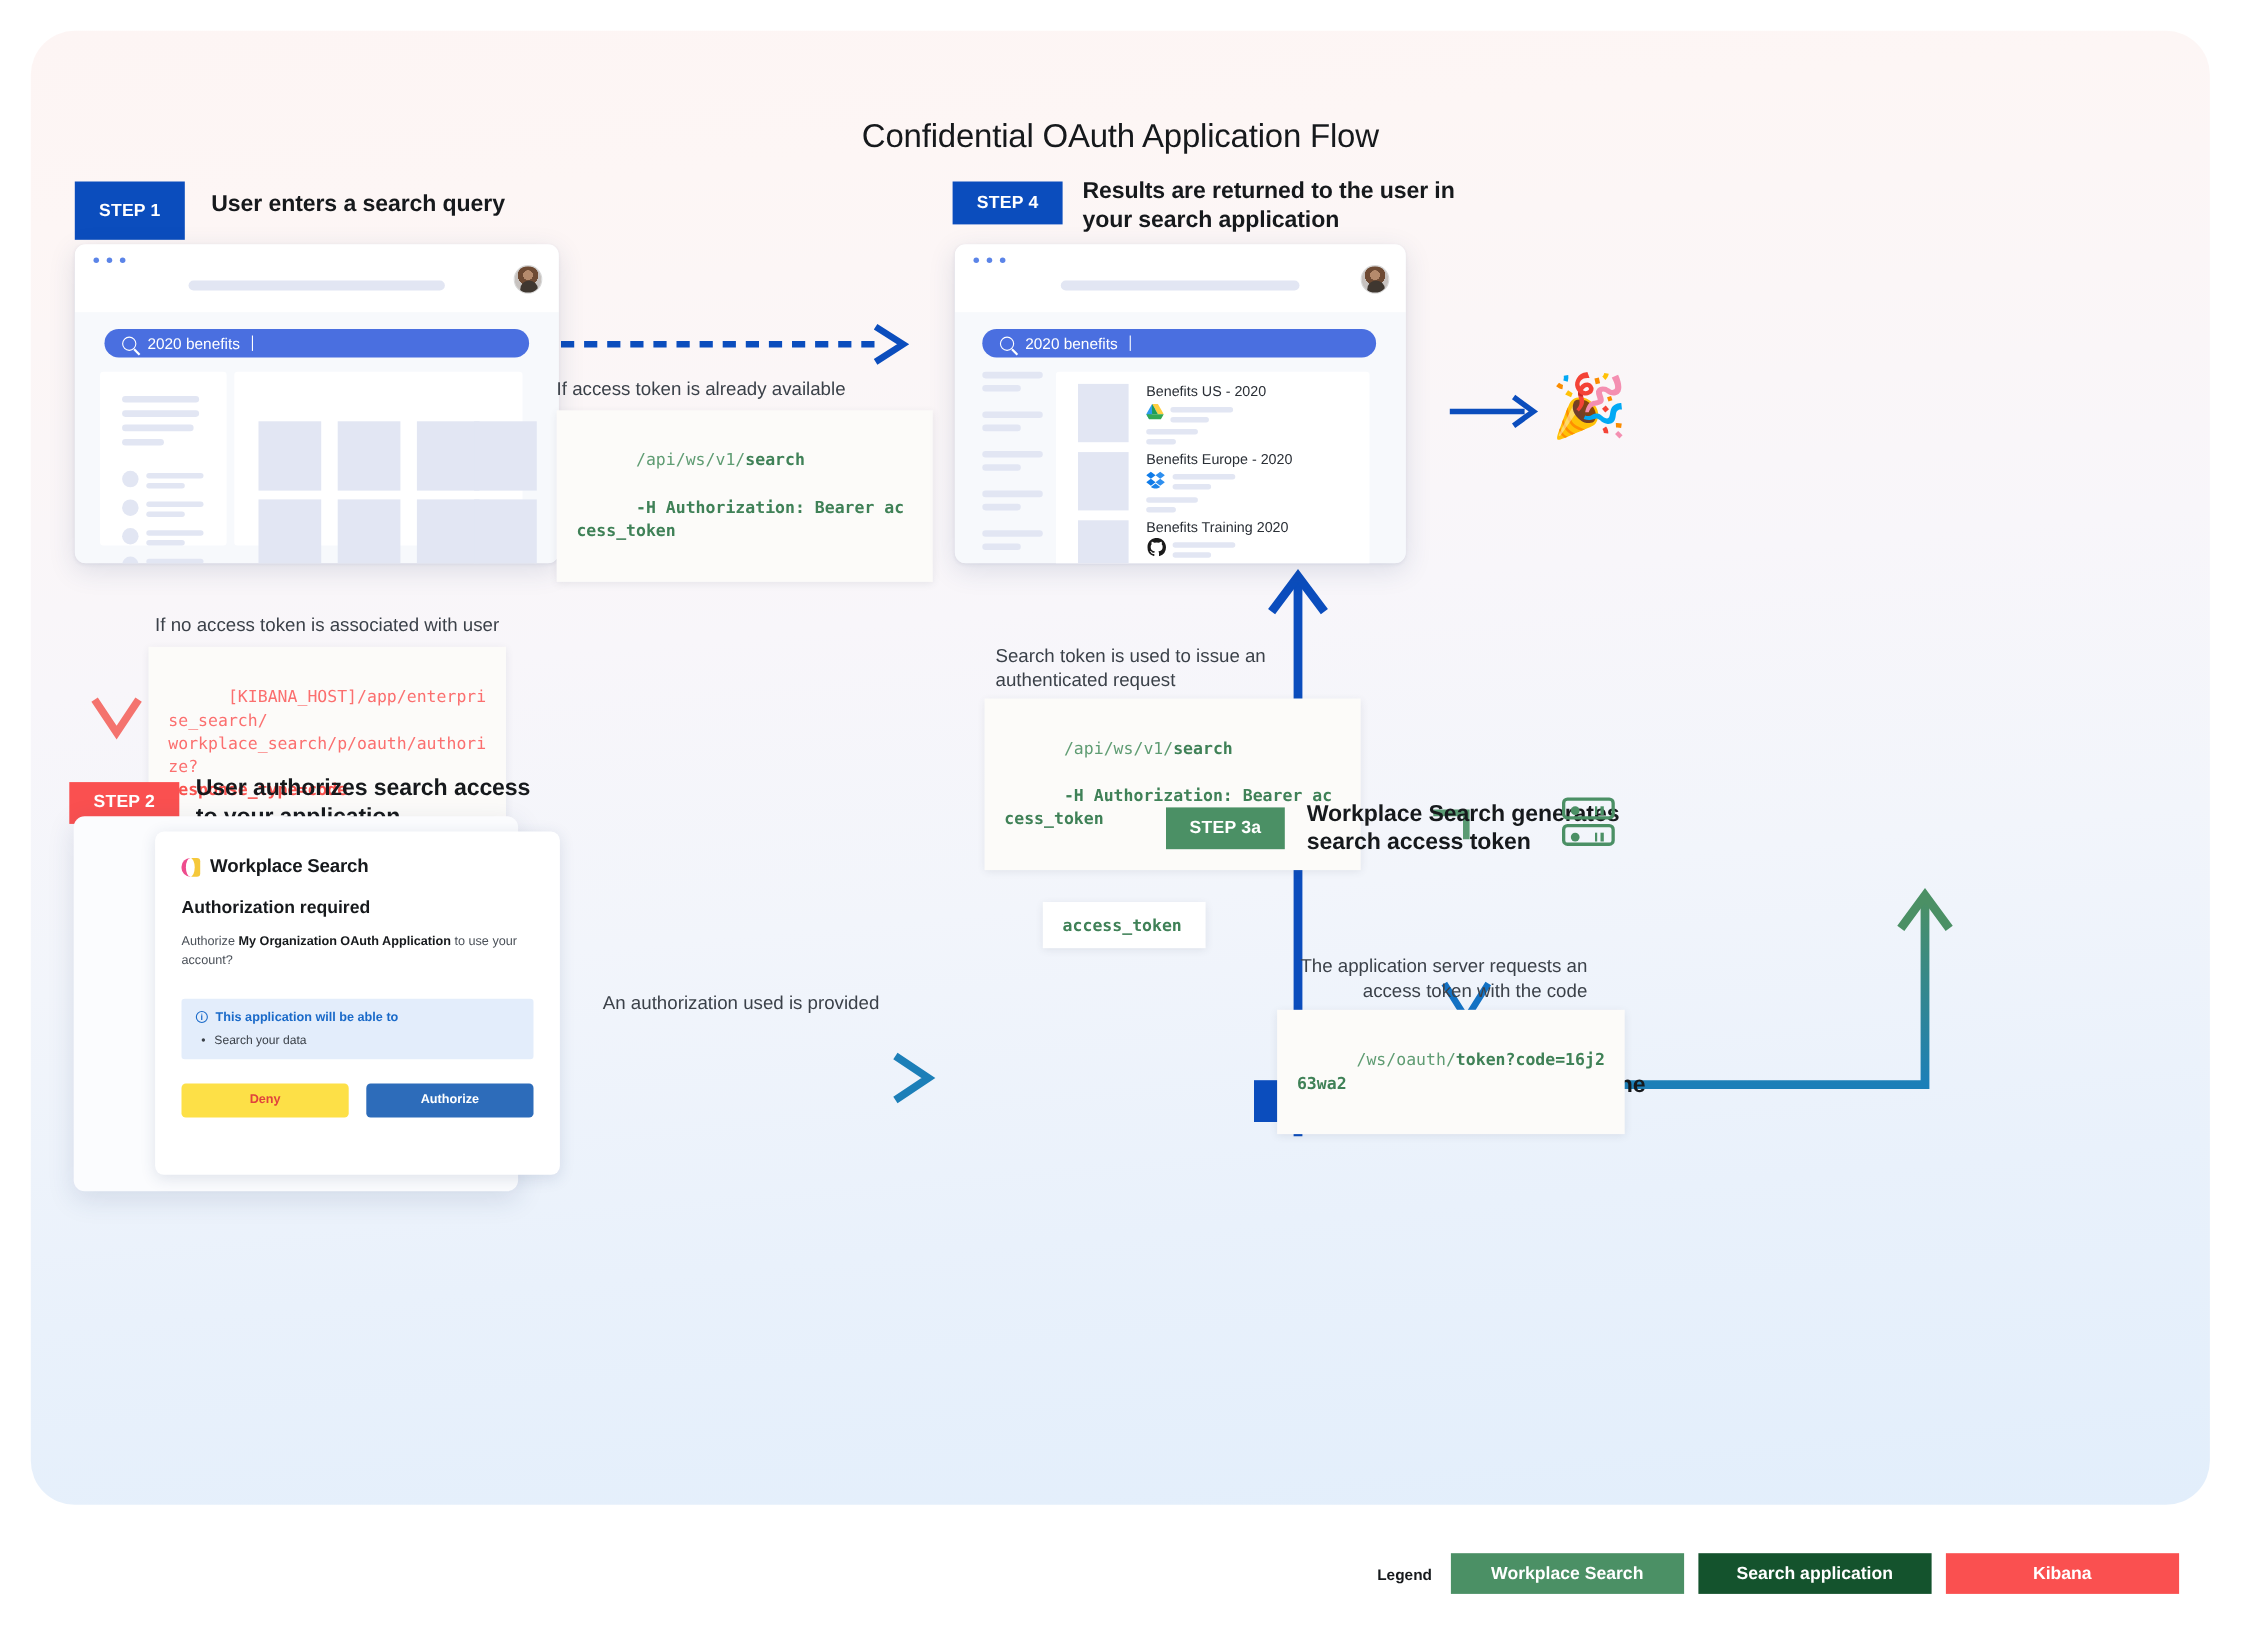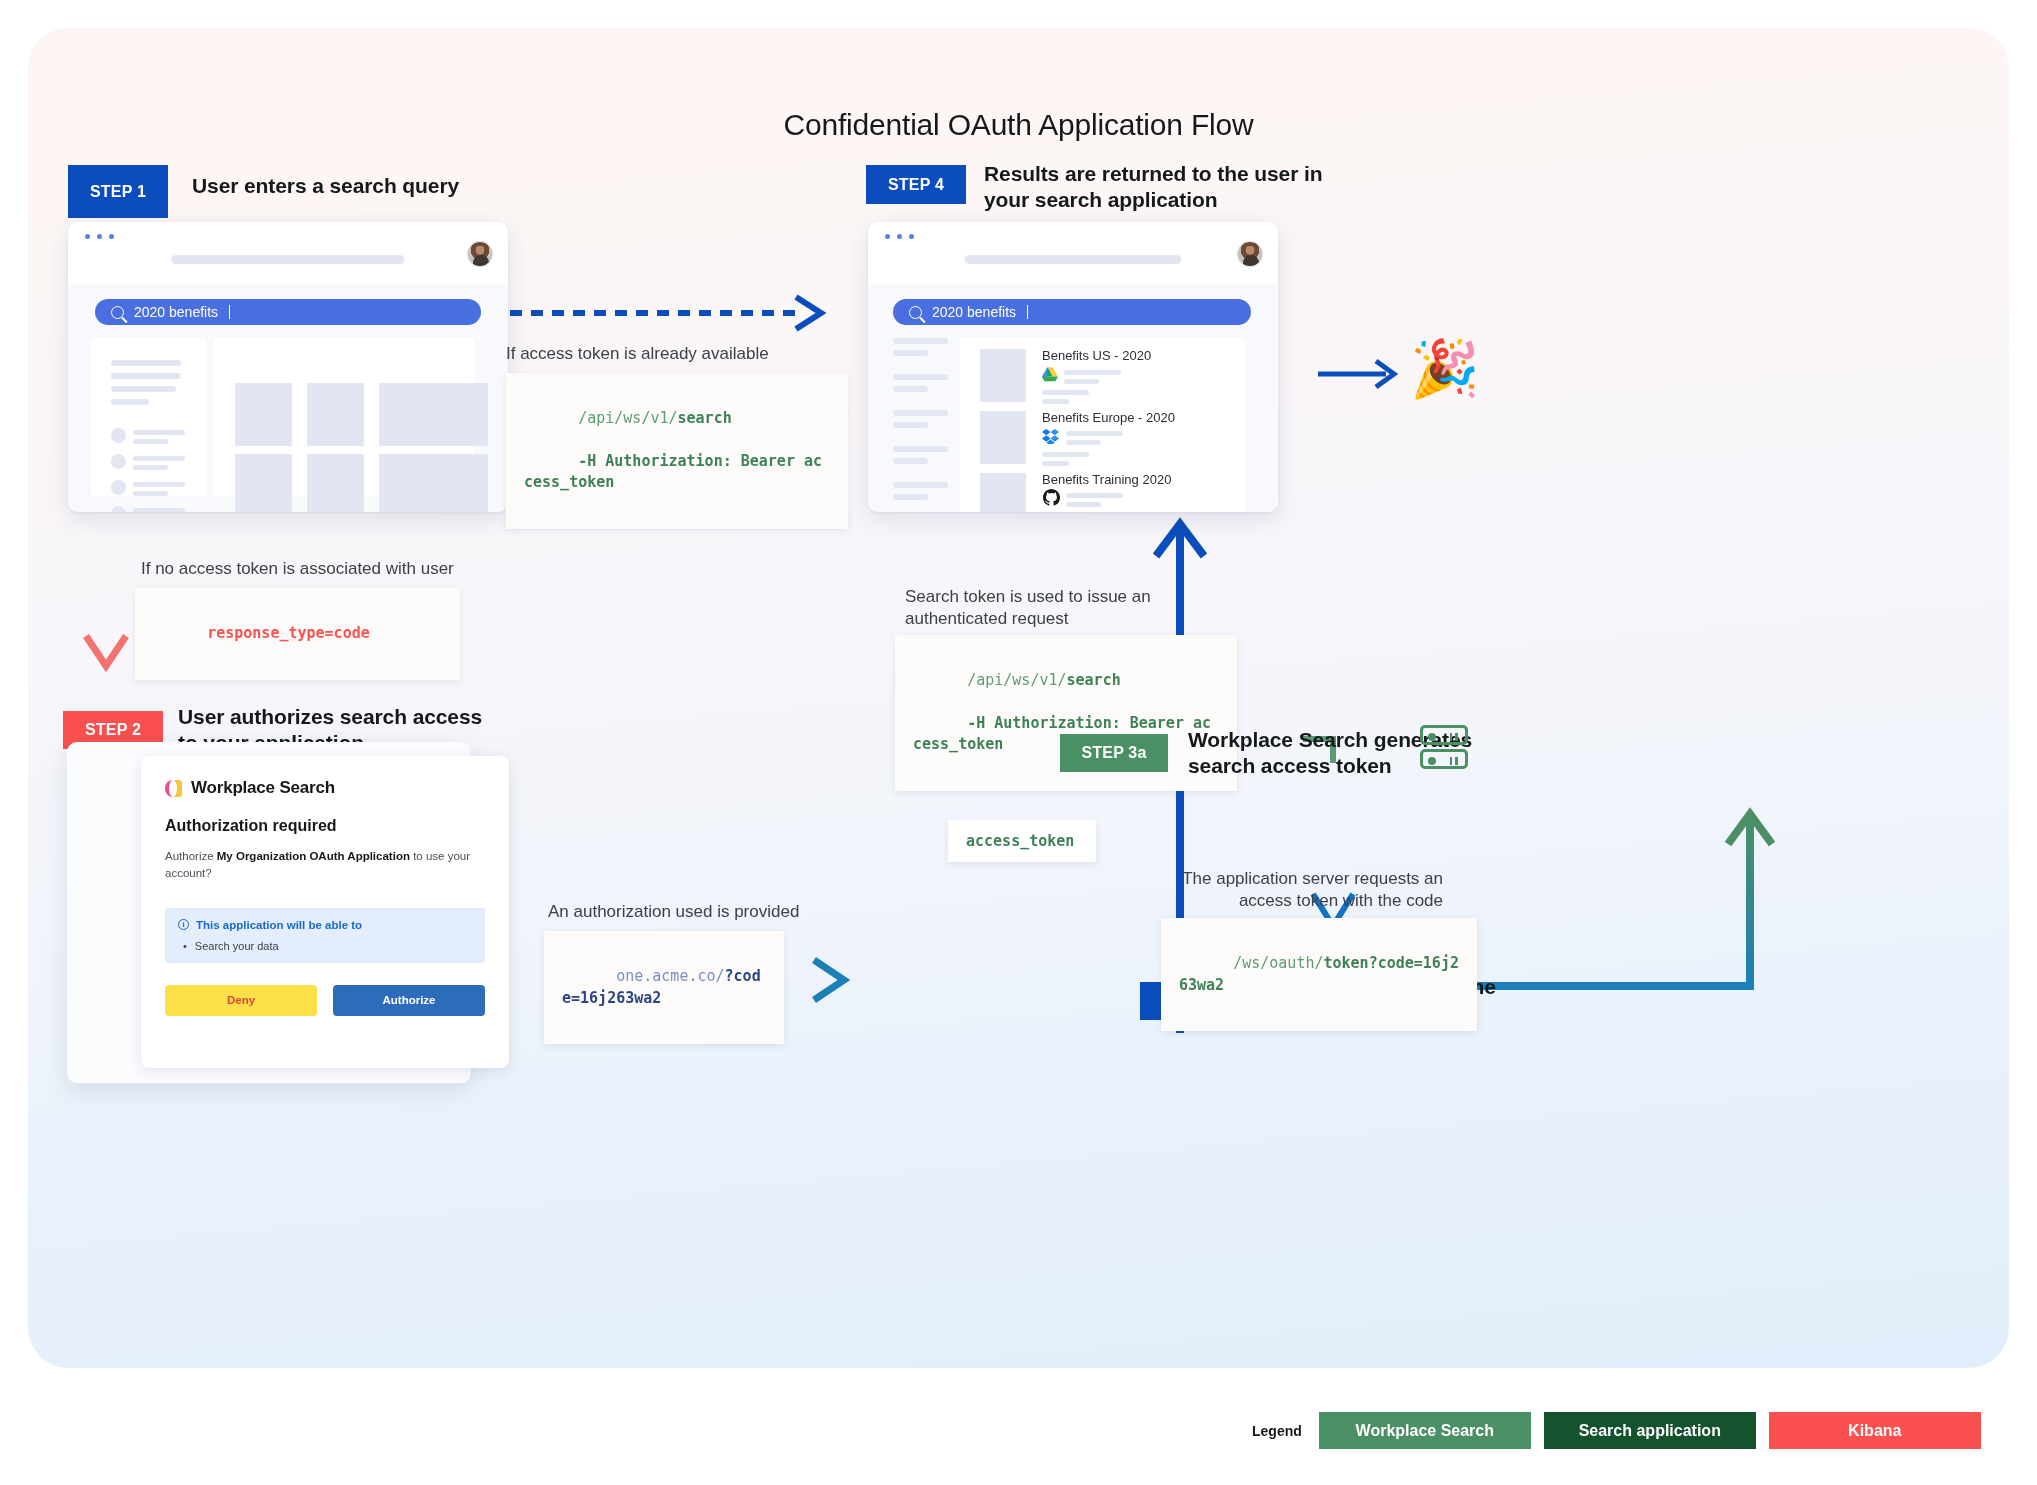--- a/index.html
+++ b/index.html
@@ -326,21 +326,23 @@
     </div>
 
     <div class="note" style="left:478px; top:315px;">If access token is already available</div>
     <div class="codebox" style="left:478px; top:345px; width:342px;">
       <span class="code-green"><span>/api/ws/v1/</span><b>search</b></span><br>
       <span class="code-green"><b>-H Authorization: Bearer access_token</b></span>
     </div>
 
     <div class="note" style="left:113px; top:530px;">If no access token is associated with user</div>
     <div class="codebox" style="left:107px; top:560px; width:325px;">
-      <span class="code-red"><b>response_type=code</b></span>
+      <span class="code-red"><span>[KIBANA_HOST]/app/enterprise_search/
+workplace_search/p/oauth/authorize?
+</span><b>response_type=code</b></span>
     </div>
 
     <div class="step-pill pill-red" style="left:35px; top:683px; width:100px; height:38px;">STEP 2</div>
     <div class="step-head" style="left:150px; top:676px; white-space:pre-line;">User authorizes search access
 to your application</div>
 
     <div class="authwrap" style="left:39px; top:714px; width:404px; height:341px;">
       <div class="authcard">
         <div class="ws-logo-row">
           <span class="ws-mark">
@@ -360,23 +362,20 @@
           <div class="callout-li">Search your data</div>
         </div>
         <div class="auth-btns">
           <div class="btn btn-deny">Deny</div>
           <div class="btn btn-auth">Authorize</div>
         </div>
       </div>
     </div>
 
     <div class="note" style="left:520px; top:873px;">An authorization used is provided</div>
-    <div class="codebox" style="left:516px; top:903px; width:240px;">
-      <span class="code-blue"><span>one.acme.co/</span><b>?code=16j263wa2</b></span>
-    </div>
 
     <div class="step-pill pill-blue" style="left:1112px; top:1254px; width:100px; height:38px; transform:translateY(-300px);">STEP 3</div>
     <div class="step-head" style="left:1230px; top:946px; white-space:pre-line;">User is redirected to the
 search application</div>
 
     <div class="step-pill pill-blue" style="left:838px; top:137px; width:100px; height:39px;">STEP 4</div>
     <div class="step-head" style="left:956px; top:133px; white-space:pre-line;">Results are returned to the user in
 your search application</div>
 
     <div class="browser" style="left:840px; top:194px; width:410px; height:290px;">

